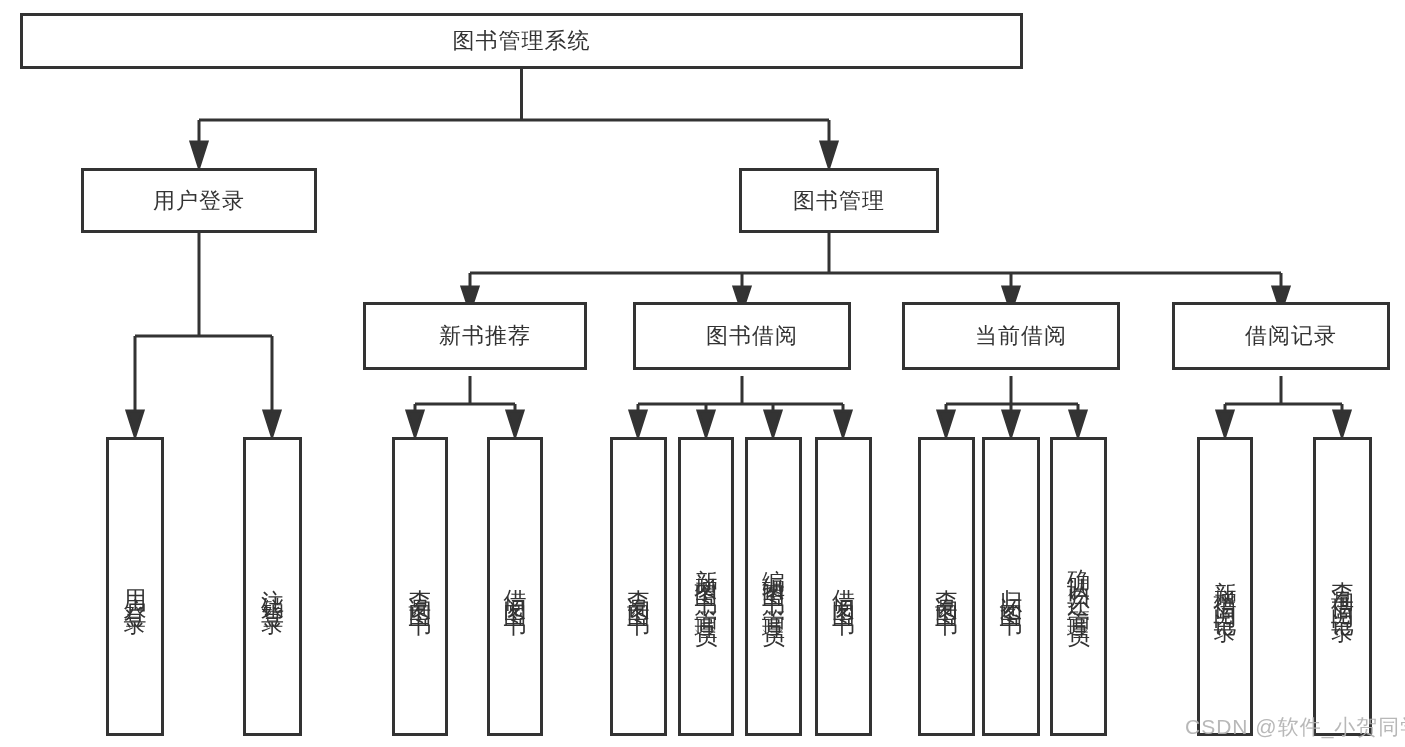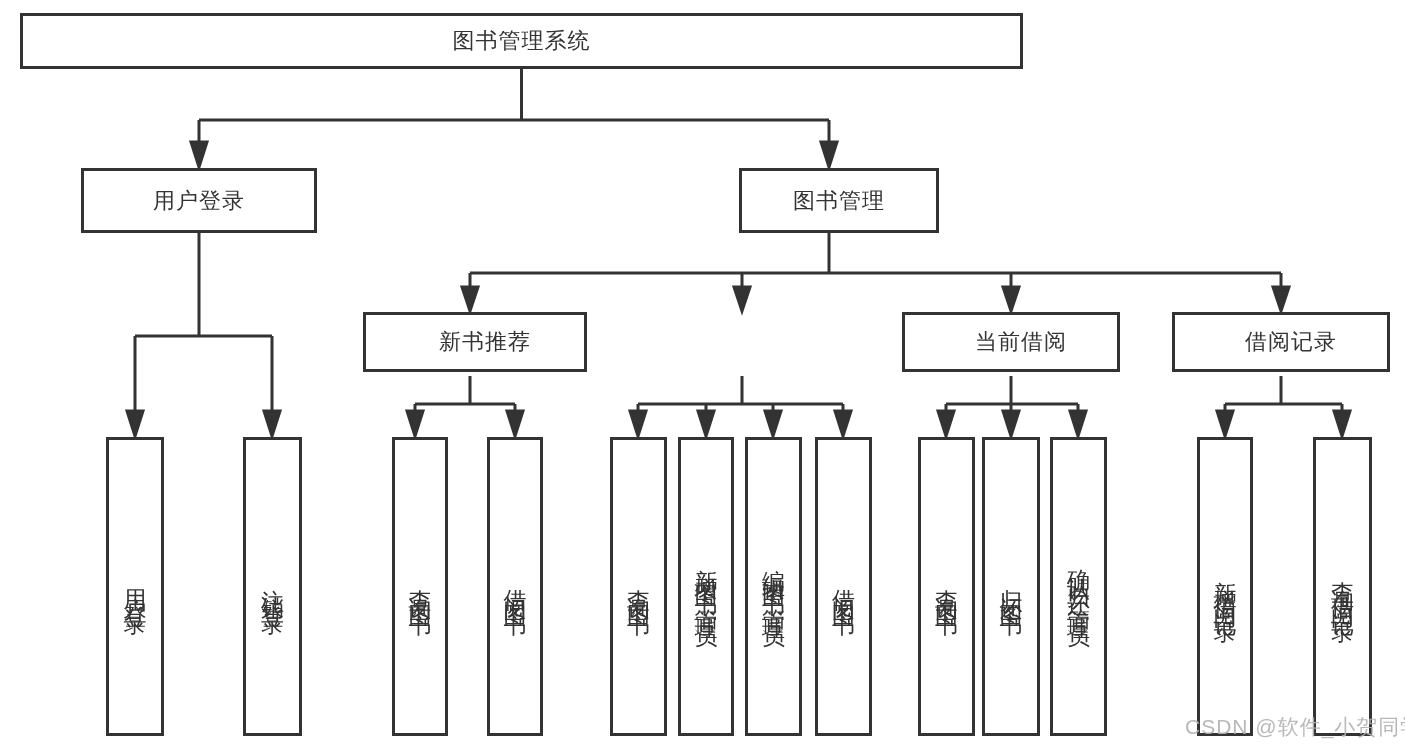--- a/index.html
+++ b/index.html
@@ -14,21 +14,21 @@
   }
   .hbox{font-size:22px;letter-spacing:1px;}
   .vbox{font-size:23px;}
   .vbox .vtext{
     writing-mode:vertical-rl;text-orientation:mixed;letter-spacing:8px;
     line-height:1;white-space:nowrap;
   }
   .root-box{left:20px;top:13px;width:1003px;height:56px;}
   .lv2-user{left:81px;top:168px;width:236px;height:65px;}
   .lv2-book{left:711px;top:168px;width:200px;height:65px;margin-left:28px;}
-  .lv3{top:312px;height:60px;padding-left:20px;}
+  .lv3{top:302px;height:68px;padding-left:20px;}
   .lv3-newbook{left:363px;width:224px;}
   .lv3-borrow{left:633px;width:218px;}
   .lv3-current{left:902px;width:218px;font-family:Liberation Serif, serif;}
   .lv3-record{left:1172px;width:218px;}
   .leaf{top:437px;height:299px;}
   .leaf-1{left:106px;width:58px;}
   .leaf-2{left:243px;width:59px;}
   .leaf-3{left:392px;width:56px;}
   .leaf-4{left:487px;width:56px;}
   .leaf-5{left:610px;width:57px;}
@@ -100,20 +100,23 @@
   <div class="box hbox lv2-user">
     <span>用户登录</span>
   </div>
   <div class="box hbox lv2-book">
     <span>图书管理</span>
   </div>
 
   <div class="box hbox lv3 lv3-newbook">
     <span>新书推荐</span>
   </div>
+  <div class="box hbox lv3 lv3-borrow">
+    <span>图书借阅</span>
+  </div>
   <div class="box hbox lv3 lv3-current">
     <span>当前借阅</span>
   </div>
   <div class="box hbox lv3 lv3-record">
     <span>借阅记录</span>
   </div>
 
   <div class="box vbox leaf leaf-1">
     <span class="vtext">用户登录</span>
   </div>

